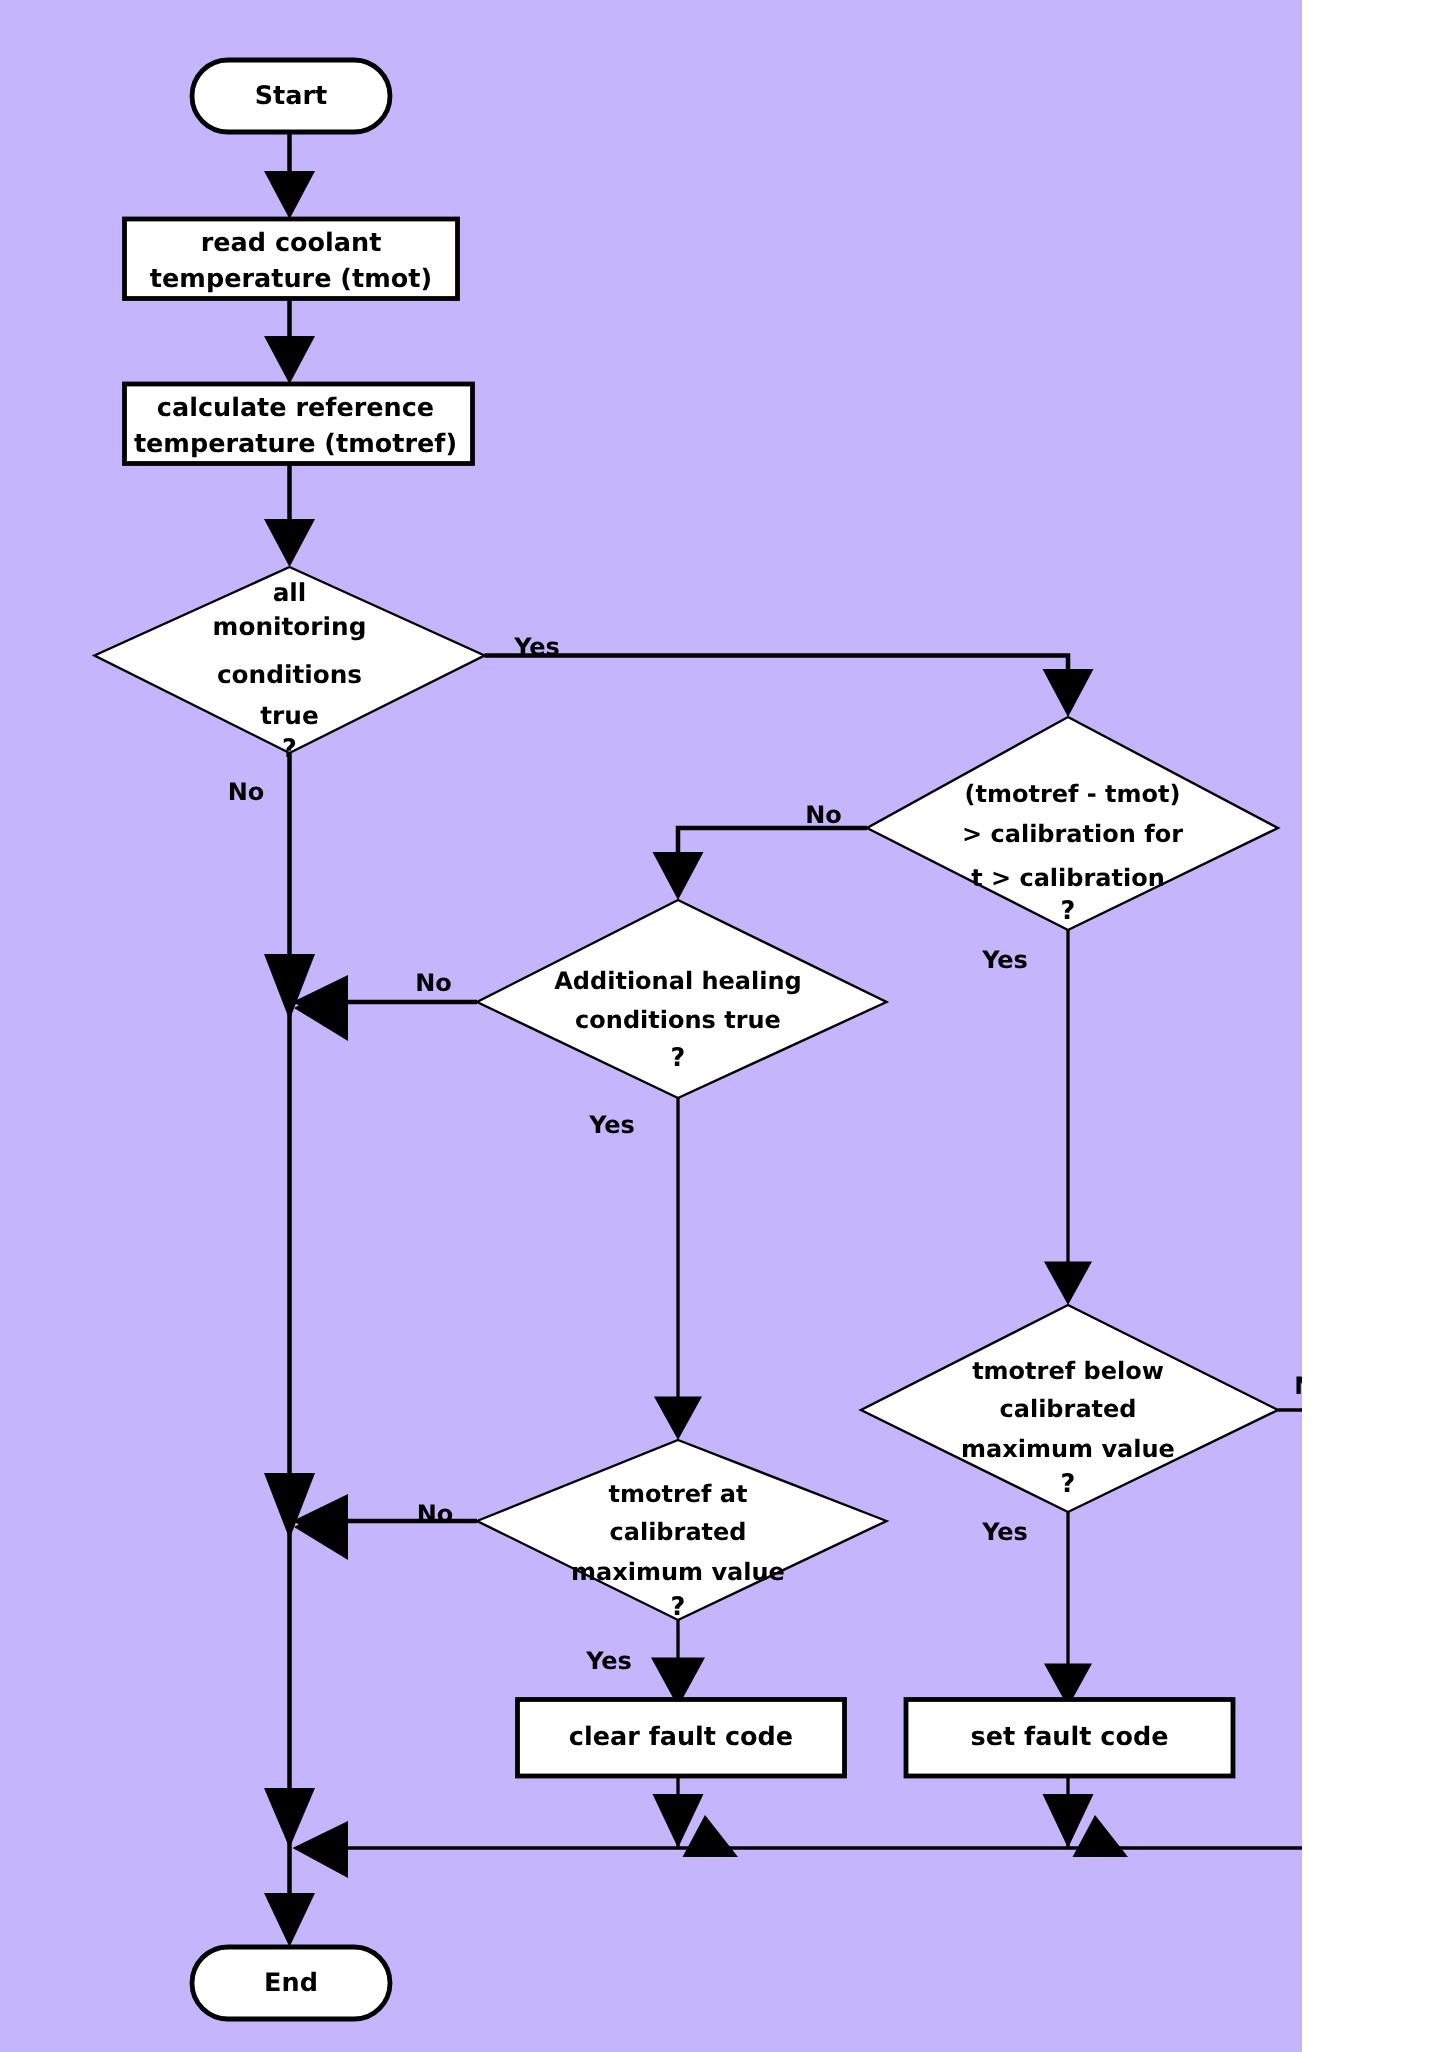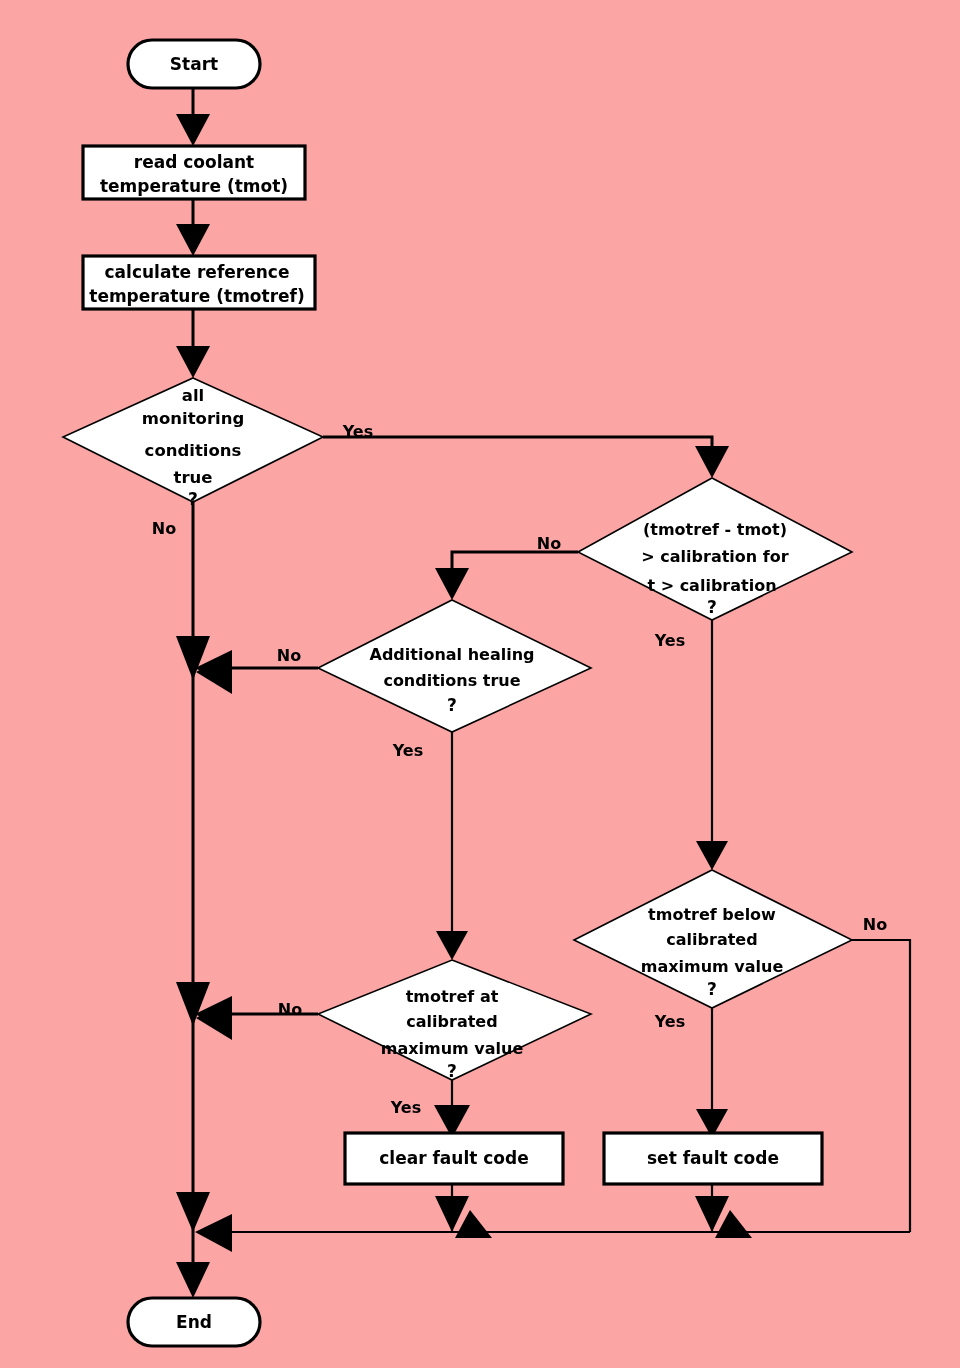--- a/index.html
+++ b/index.html
@@ -5,23 +5,23 @@
   html, body {
     margin: 0;
     padding: 0;
     background: #ffffff;
   }
   body {
     font-family: "DejaVu Sans", sans-serif;
   }
   #canvas {
     position: relative;
-    width: 960px;
+    width: 868px;
     height: 1368px;
-    background: #fca5a5;
+    background: #c4b5fd;
     overflow: hidden;
   }
   svg#flow {
     position: absolute;
     left: 0;
     top: 0;
     width: 960px;
     height: 1368px;
   }
   .shape {

